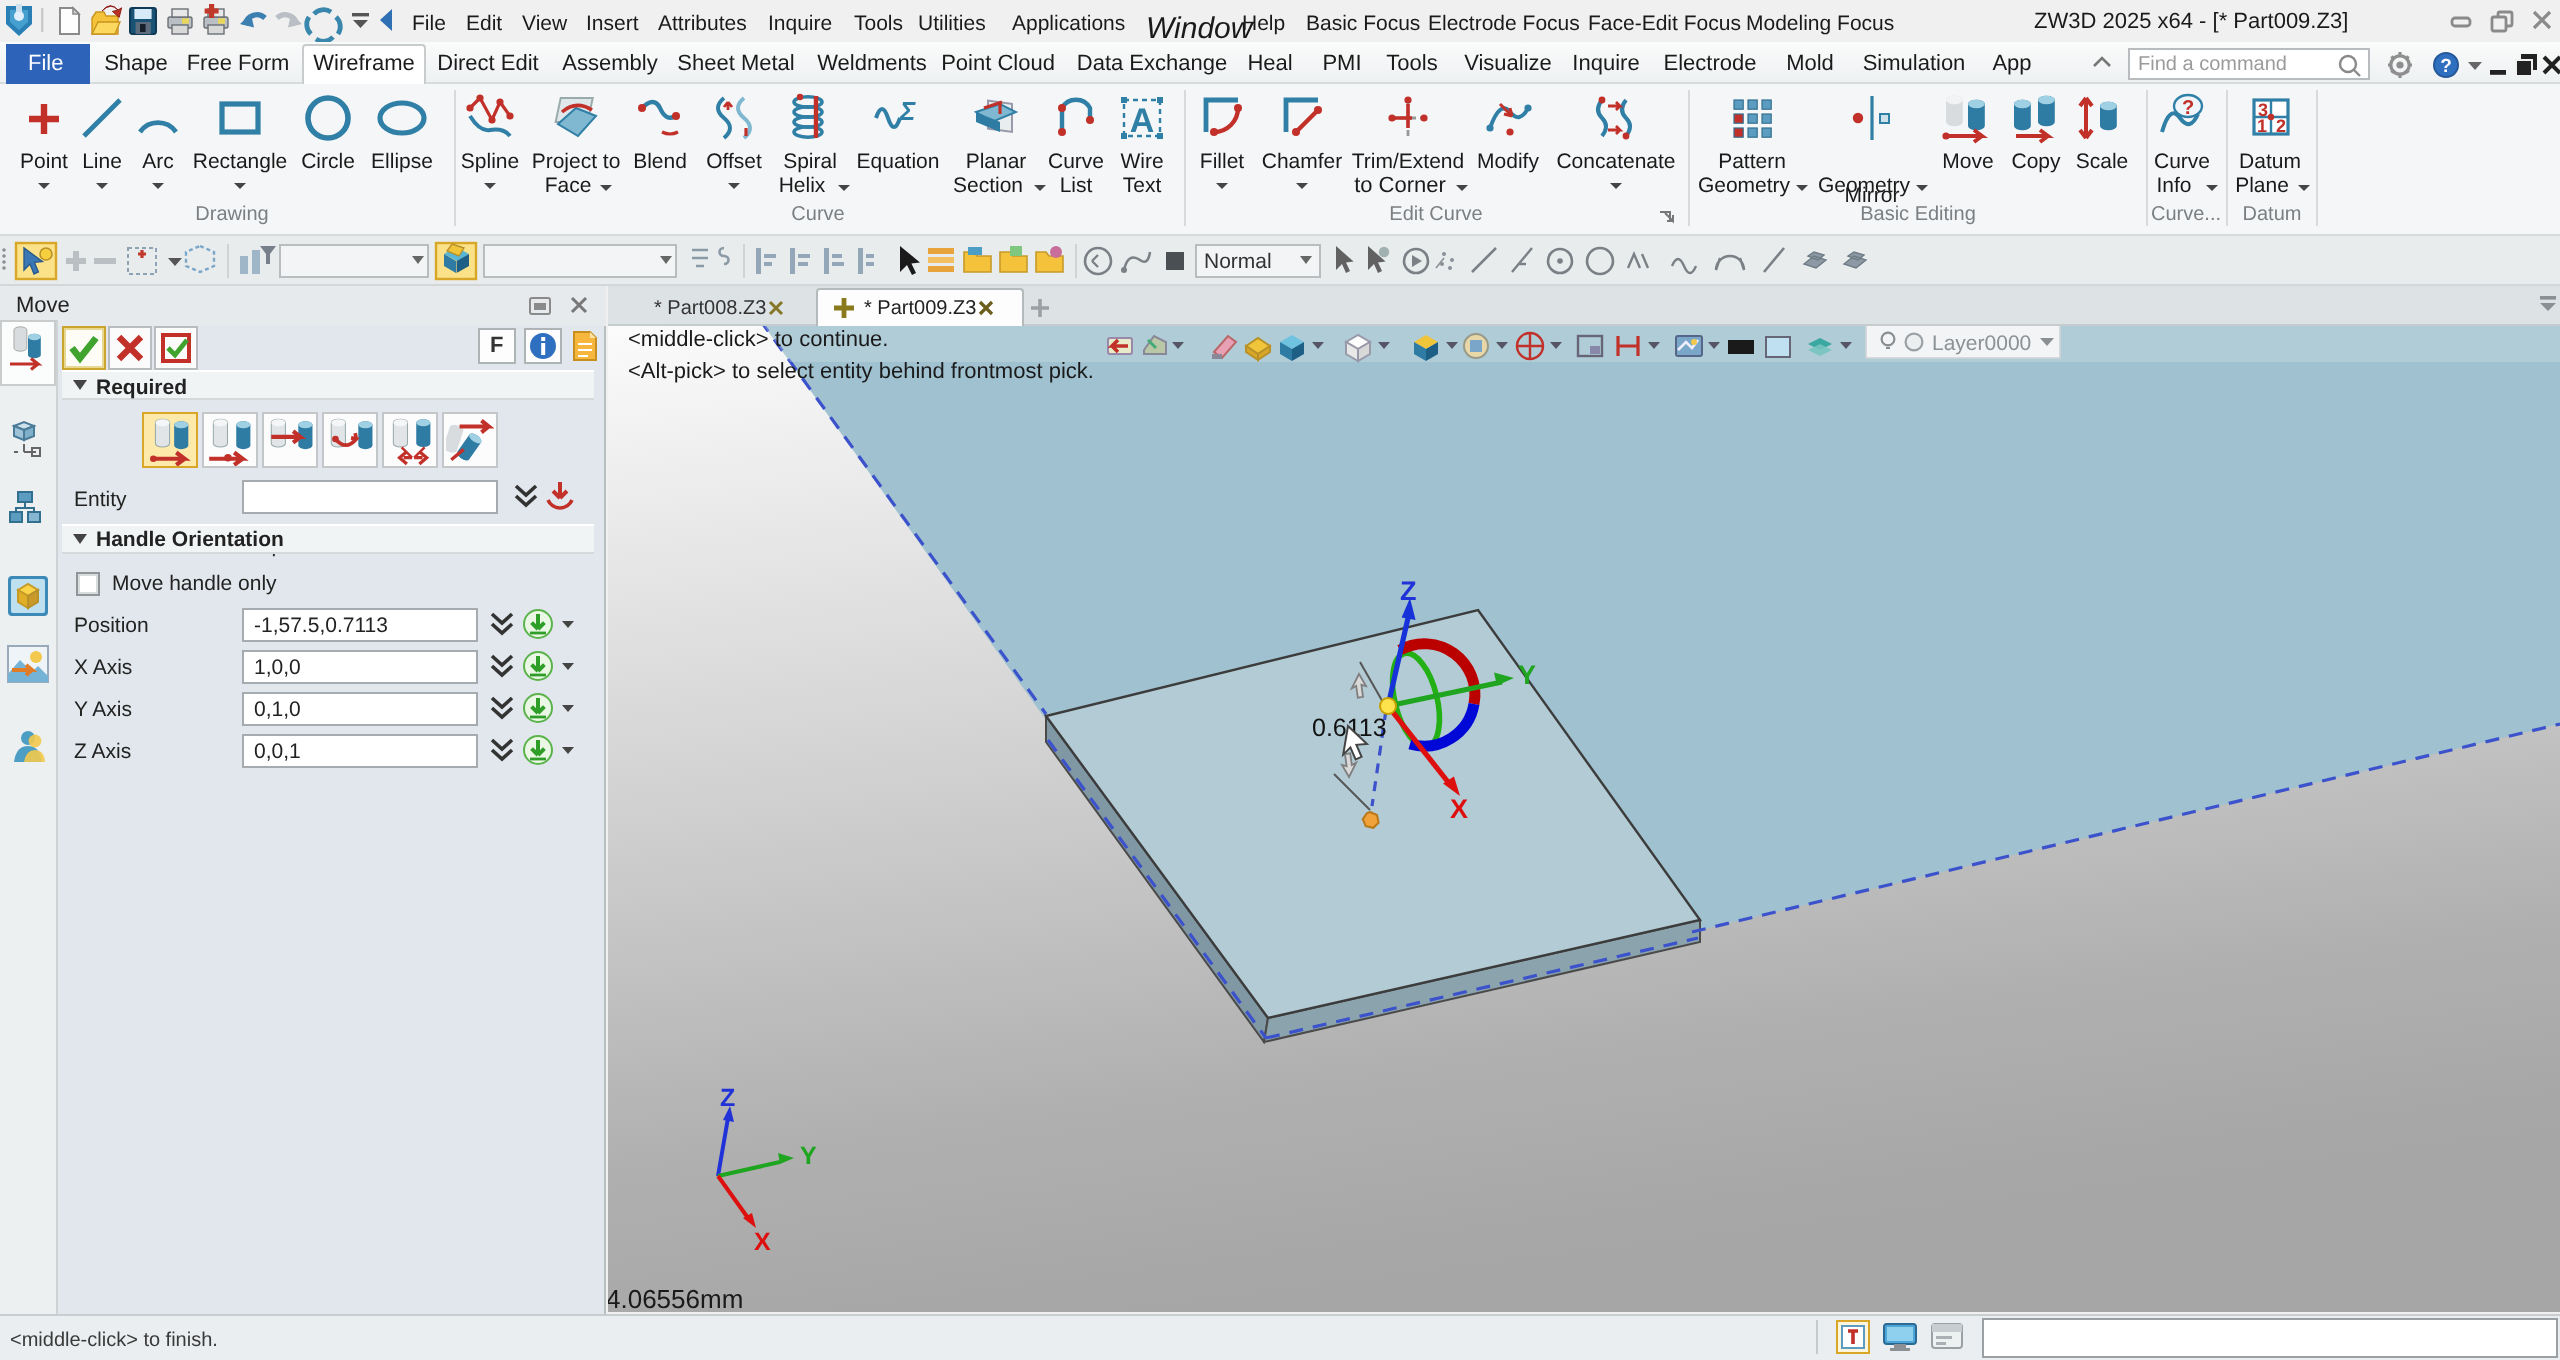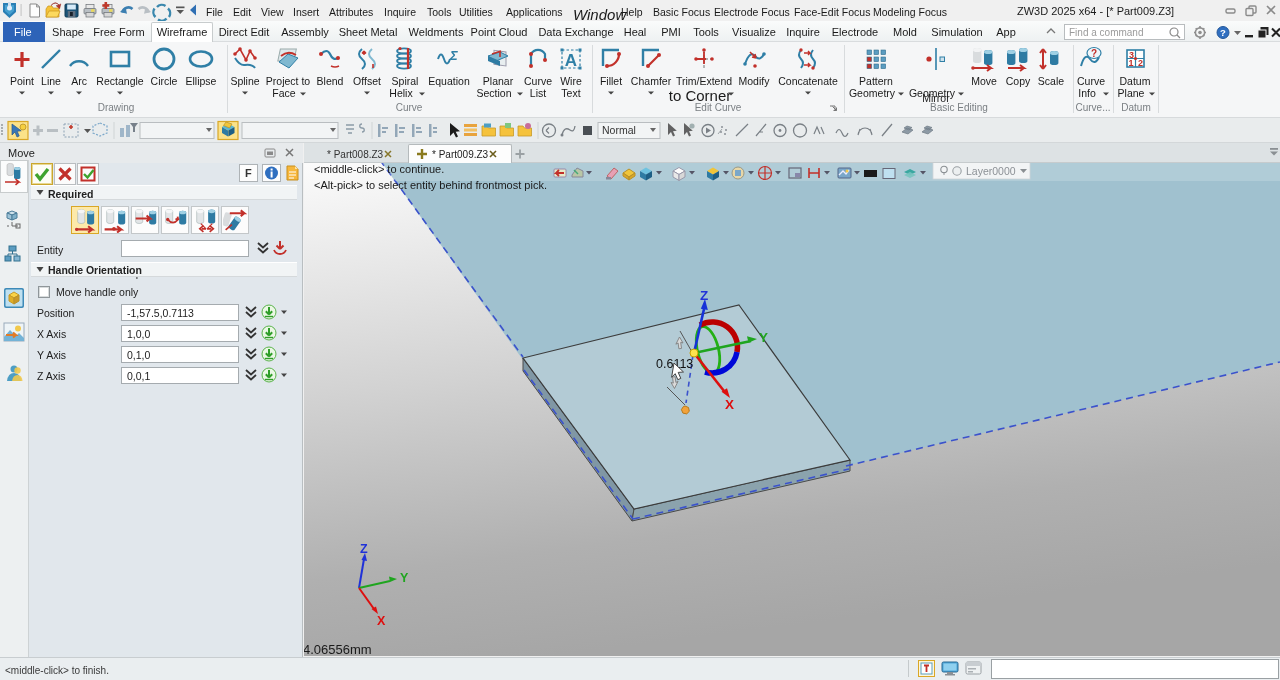--- a/index.html
+++ b/index.html
@@ -290,21 +290,21 @@
 <svg class="abs" style="left:691px;top:46px" width="26" height="26" viewBox="0 0 26 26">
       <path d="M4 13 h18 M13 4 v18" stroke="#999" stroke-width="1.4" stroke-dasharray="3 2"></path>
       <path d="M5 13 h10 M13 6 v12" stroke="#c2302a" stroke-width="1.8"></path>
       <g fill="#c2302a">
         <circle cx="21" cy="13" r="1.8"></circle>
         <circle cx="13" cy="4" r="1.8"></circle>
         <circle cx="5" cy="13" r="1.8"></circle>
       </g>
     </svg>
 <div class="t" style="left:704px;top:75px;font-size:10.5px;color:#1a1a1a;transform:translateX(-50%);">Trim/Extend</div>
-<div class="t" style="left:700px;top:87px;font-size:15px;color:#1a1a1a;transform:translateX(-50%);">to Corner</div>
+<div class="t" style="left:700px;top:87px;font-size:11px;color:#1a1a1a;transform:translateX(-50%);">to Corner</div>
 <svg class="abs" style="left:727px;top:91px" width="8" height="6" viewBox="0 0 8 6">
       <path d="M1 1.5 l3 3 l3 -3 z" fill="#444"></path>
     </svg>
 <svg class="abs" style="left:741px;top:46px" width="26" height="26" viewBox="0 0 26 26">
       <path d="M4 18 Q9 4 14 10 Q19 16 23 8" fill="none" stroke="#2f7fa6" stroke-width="2"></path>
       <path d="M9 6 l6 6 M15 12 l-1 -4 M15 12 l-4 -1" stroke="#c2302a" stroke-width="1.5"></path>
       <g fill="#2f7fa6">
         <circle cx="4" cy="18" r="1.8"></circle>
         <circle cx="23" cy="8" r="1.8"></circle>
       </g>

